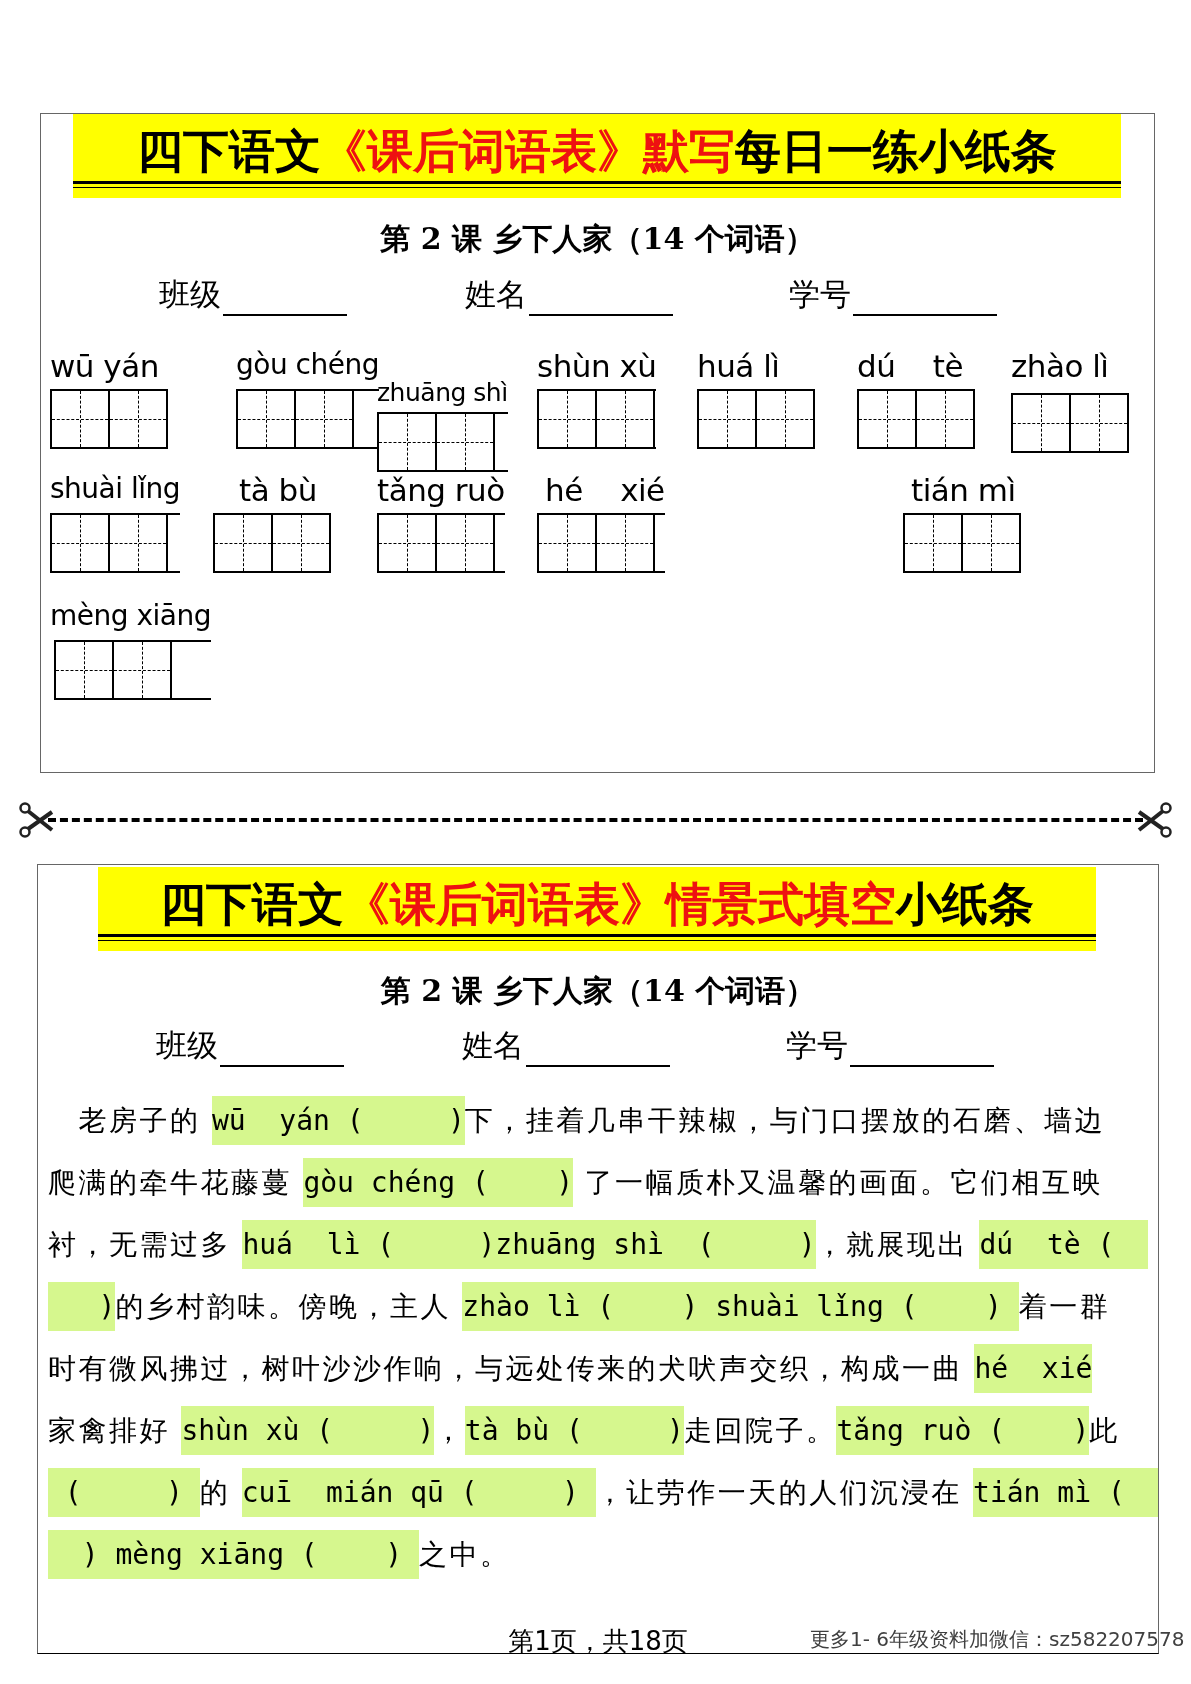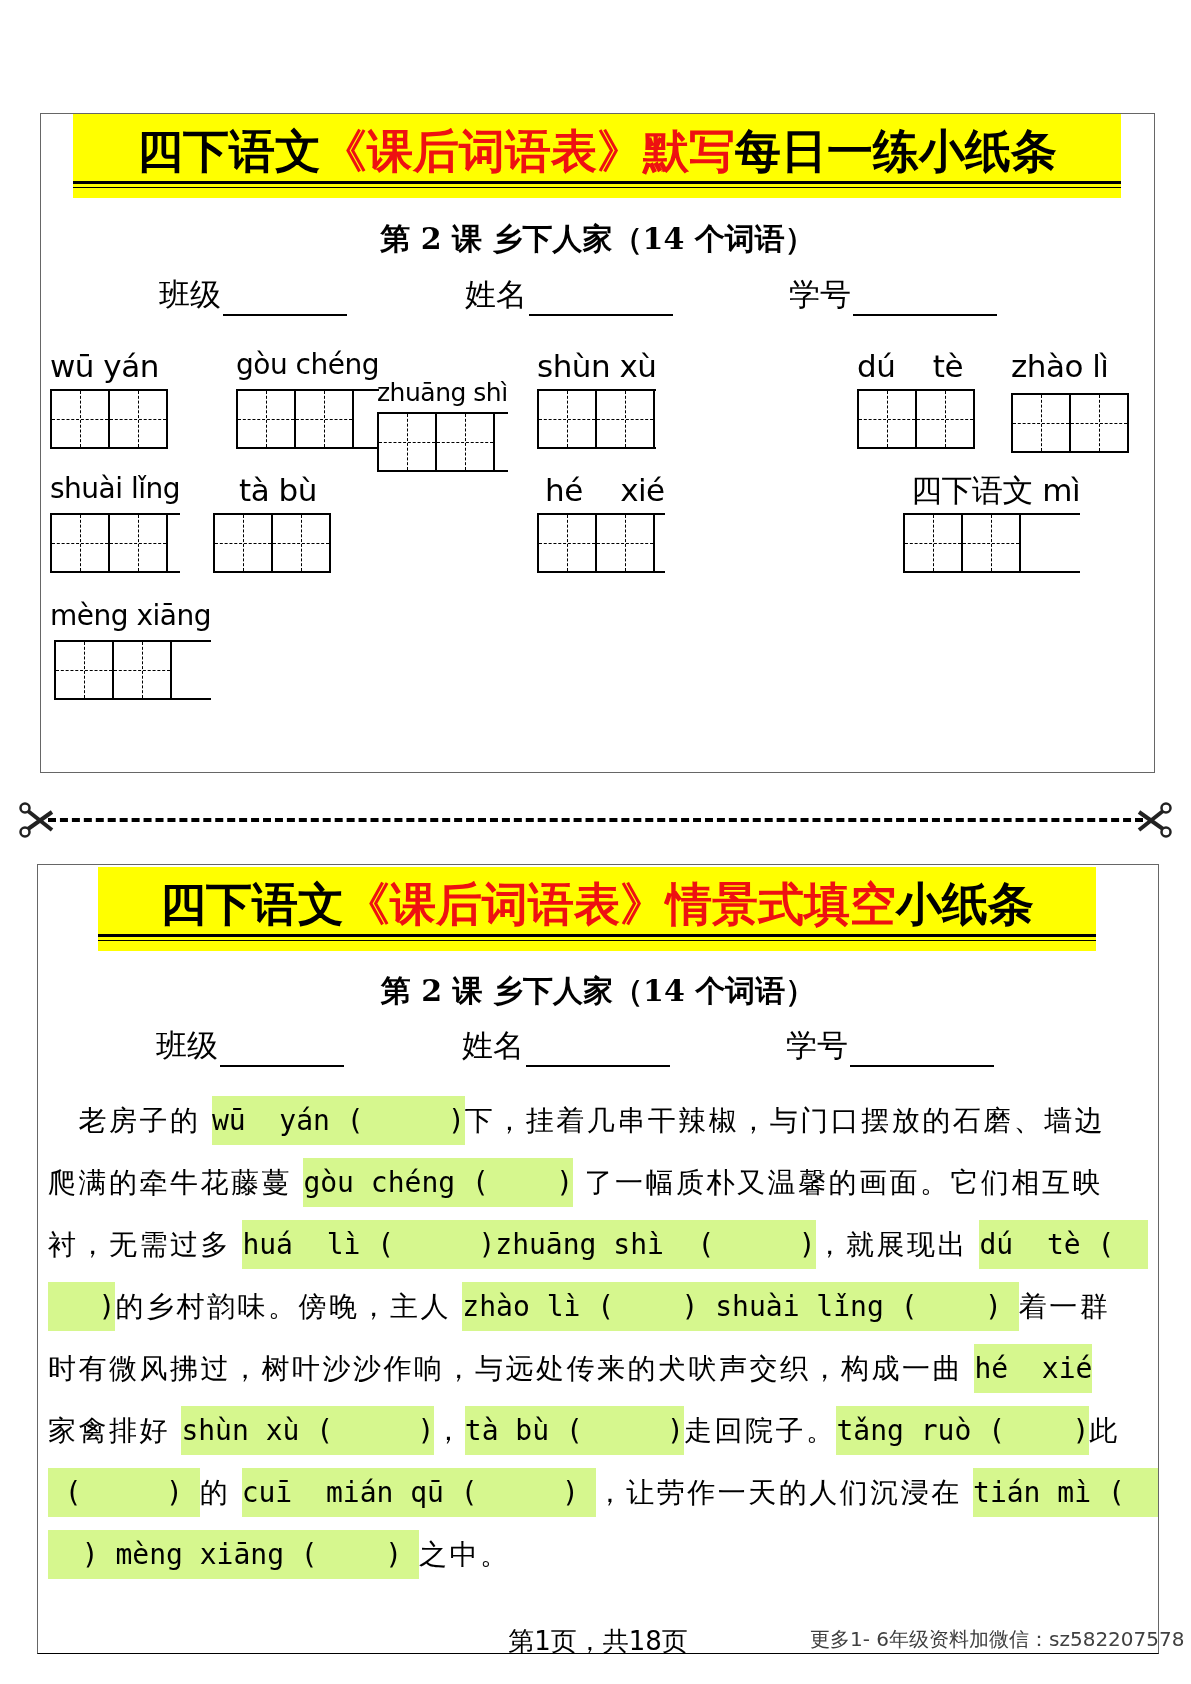--- a/index.html
+++ b/index.html
@@ -98,20 +98,27 @@
         <div class="cell"></div>
       </div>
   </div>
   <div class="word" style="left:496px; top:237px;">
     <div class="pinyin">shùn xù</div>
     <div class="grid">
         <div class="cell"></div>
         <div class="cell"></div>
       </div>
   </div>
+  <div class="word" style="left:656px; top:237px;">
+    <div class="pinyin">huá lì</div>
+    <div class="grid">
+        <div class="cell"></div>
+        <div class="cell"></div>
+      </div>
+  </div>
   <div class="word" style="left:816px; top:237px;">
     <div class="pinyin" style="white-space:pre;">dú    tè</div>
     <div class="grid">
         <div class="cell"></div>
         <div class="cell"></div>
       </div>
   </div>
   <div class="word" style="left:970px; top:237px;">
     <div class="pinyin">zhào lì</div>
     <div class="grid" style="margin-top:6px;">
@@ -127,29 +134,36 @@
         <div class="cell"></div>
       </div>
   </div>
   <div class="word" style="left:172px; top:361px;">
     <div class="pinyin" style="padding-left:26px;">tà bù</div>
     <div class="grid">
         <div class="cell"></div>
         <div class="cell"></div>
       </div>
   </div>
+  <div class="word" style="left:336px; top:361px;">
+    <div class="pinyin">tǎng ruò</div>
+    <div class="grid">
+        <div class="cell"></div>
+        <div class="cell"></div>
+      </div>
+  </div>
   <div class="word" style="left:496px; top:361px;">
     <div class="pinyin" style="white-space:pre; padding-left:8px;">hé    xié</div>
     <div class="grid">
         <div class="cell"></div>
         <div class="cell"></div>
       </div>
   </div>
   <div class="word" style="left:862px; top:361px;">
-    <div class="pinyin" style="padding-left:8px;">四下语文 mì</div>
+    <div class="pinyin" style="padding-left:8px;">tián mì</div>
     <div class="grid">
         <div class="cell"></div>
         <div class="cell"></div>
       </div>
   </div>
 
   <div class="word" style="left:9px; top:488px;">
     <div class="pinyin" style="font-size:28px;">mèng xiāng</div>
     <div class="grid" style="margin-left:4px;">
         <div class="cell"></div>

